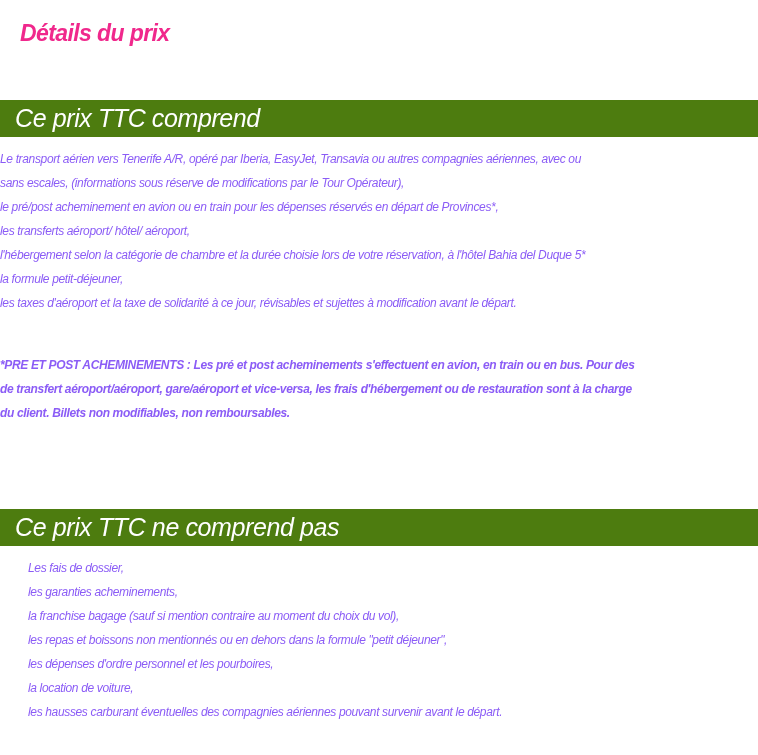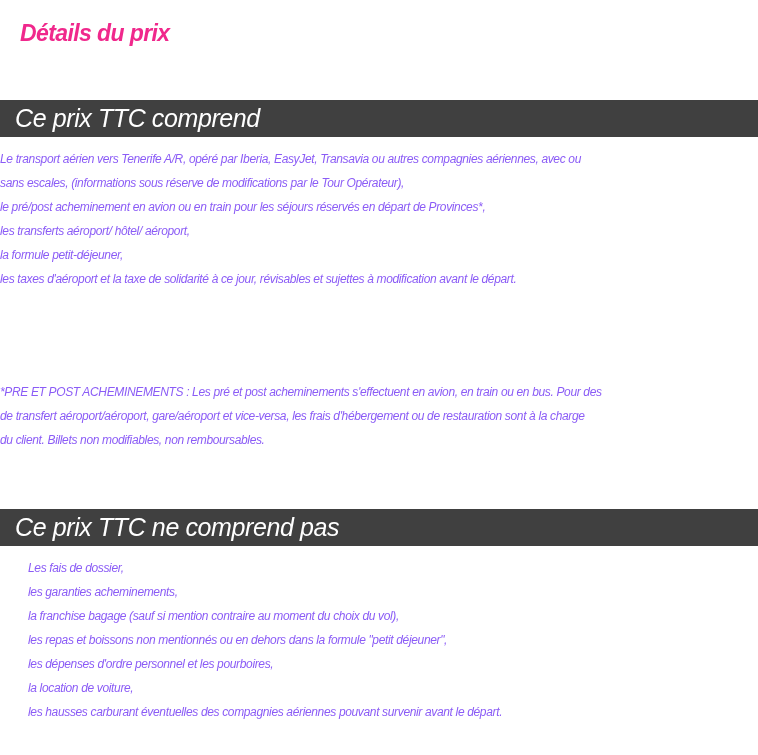--- a/index.html
+++ b/index.html
@@ -4,21 +4,21 @@
 <style>
   html, body { margin: 0; padding: 0; background: #ffffff; }
   body { width: 758px; height: 755px; overflow: hidden; font-family: "DejaVu Sans", sans-serif; }
   .title {
     position: absolute; left: 0; top: 20px;
     font-family: "Liberation Sans", sans-serif; font-style: italic; font-weight: bold;
     font-size: 23px; color: #f0288c; letter-spacing: -0.6px; margin: 0; padding-left: 20px;
   }
   .banner {
     position: absolute; left: 0; width: 758px; height: 37px;
-    background: #404040; color: #ffffff;
+    background: #4d7c0f; color: #ffffff;
     font-family: "Liberation Sans", sans-serif; font-style: italic;
     font-size: 25px; line-height: 37px; padding-left: 15px; box-sizing: border-box;
     letter-spacing: -0.4px; margin: 0; font-weight: normal;
   }
   .block {
     position: absolute; left: 0; width: 648px;
     font-family: "Liberation Sans", sans-serif; font-style: italic;
     font-size: 12px; line-height: 24px; color: #8b5cf6; letter-spacing: -0.35px;
   }
   .block p { margin: 0; }
@@ -26,27 +26,28 @@
 </head>
 <body>
 
 <h1 class="title">Détails du prix</h1>
 
 <h2 class="banner" style="top:100px;">Ce prix TTC comprend</h2>
 
 <div class="block" style="top:147px;">
   <p>Le transport aérien vers Tenerife A/R, opéré par Iberia, EasyJet, Transavia ou autres compagnies aériennes, avec ou</p>
   <p>sans escales, (informations sous réserve de modifications par le Tour Opérateur),</p>
-  <p>le pré/post acheminement en avion ou en train pour les séjours réservés en départ de Provinces*,</p>
+  <p>le pré/post acheminement en avion ou en train pour les dépenses réservés en départ de Provinces*,</p>
   <p>les transferts aéroport/ hôtel/ aéroport,</p>
+  <p>l'hébergement selon la catégorie de chambre et la durée choisie lors de votre réservation, à l'hôtel Bahia del Duque 5*</p>
   <p>la formule petit-déjeuner,</p>
   <p>les taxes d'aéroport et la taxe de solidarité à ce jour, révisables et sujettes à modification avant le départ.</p>
 </div>
 
-<div class="block" style="top:380px;">
+<div class="block" style="top:353px;font-weight:bold;">
   <p>*PRE ET POST ACHEMINEMENTS : Les pré et post acheminements s'effectuent en avion, en train ou en bus. Pour des</p>
   <p>de transfert aéroport/aéroport, gare/aéroport et vice-versa, les frais d'hébergement ou de restauration sont à la charge</p>
   <p>du client. Billets non modifiables, non remboursables.</p>
 </div>
 
 <h2 class="banner" style="top:509px;">Ce prix TTC ne comprend pas</h2>
 
 <div class="block" style="top:556px;padding-left:28px;">
   <p>Les fais de dossier,</p>
   <p>les garanties acheminements,</p>

